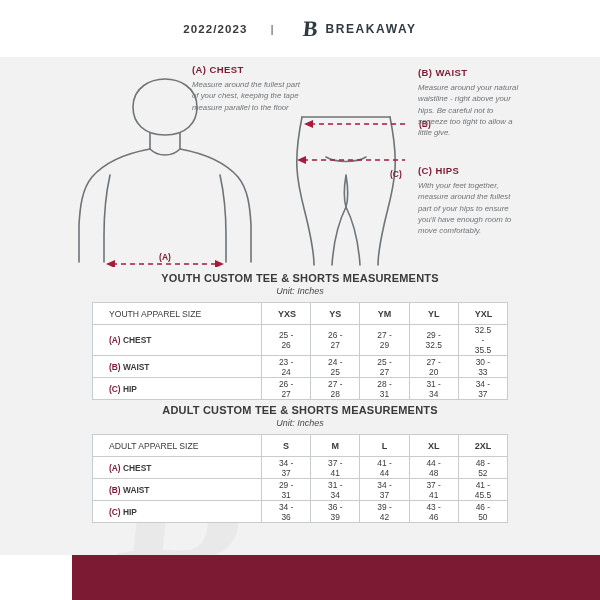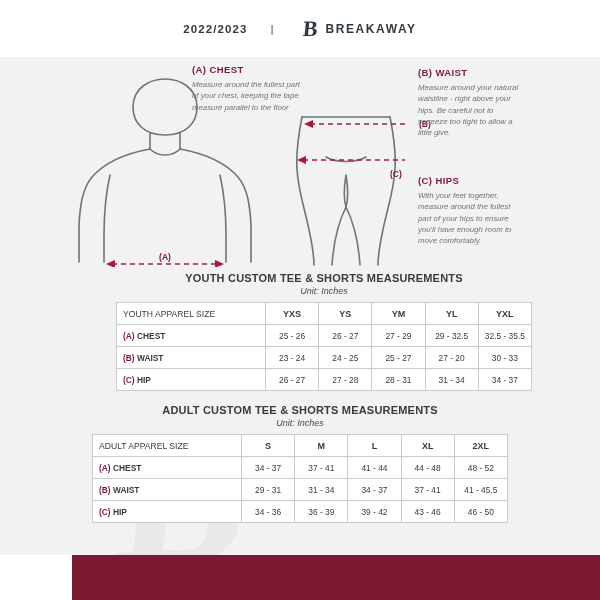--- a/index.html
+++ b/index.html
@@ -130,29 +130,29 @@
     margin-bottom: 4px;
   }
   .callout-body {
     font-size: 7.8px;
     line-height: 1.45;
     color: #6f7478;
     font-style: italic;
   }
   #callout-chest { left: 192px; top: 7px; width: 112px; }
   #callout-waist { left: 418px; top: 10px; width: 105px; }
-  #callout-hips  { left: 418px; top: 118px; width: 105px; }
+  #callout-hips  { left: 418px; top: 108px; width: 105px; }
 
   
   .table-block {
     position: absolute;
     left: 92px;
     width: 416px;
   }
-  #youth-block { top: 272px; margin-left: 24px; }
+  #youth-block { top: 272px; }
   #adult-block { top: 404px; }
 
   .tbl-title {
     text-align: center;
     font-size: 11px;
     font-weight: bold;
     color: #3a3a3a;
     letter-spacing: 0.2px;
   }
   .tbl-sub {
@@ -167,21 +167,21 @@
     border-collapse: collapse;
     width: 416px;
     background: #ffffff;
     table-layout: fixed;
   }
   th, td {
     border: 1px solid #c9ccce;
     font-size: 8.4px;
     color: #3a3a3a;
     height: 21px;
-    padding: 0 6px;
+    padding: 0 16px;
     text-align: center;
     font-weight: normal;
   }
   th.row-head, td.row-head {
     text-align: left;
     width: 136px;
   }
   th.row-head {
     font-size: 8.6px;
     color: #3a3a3a;

